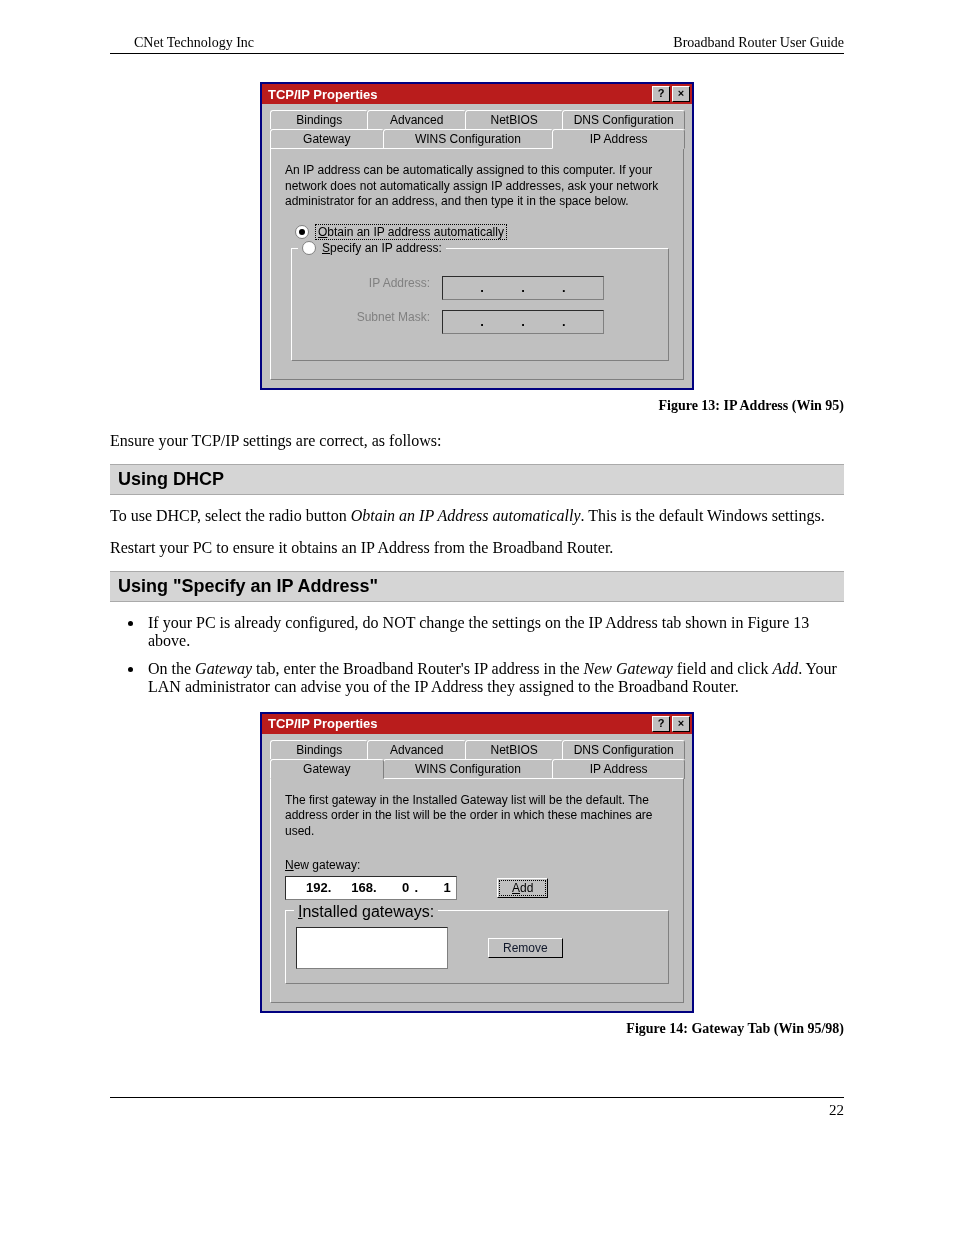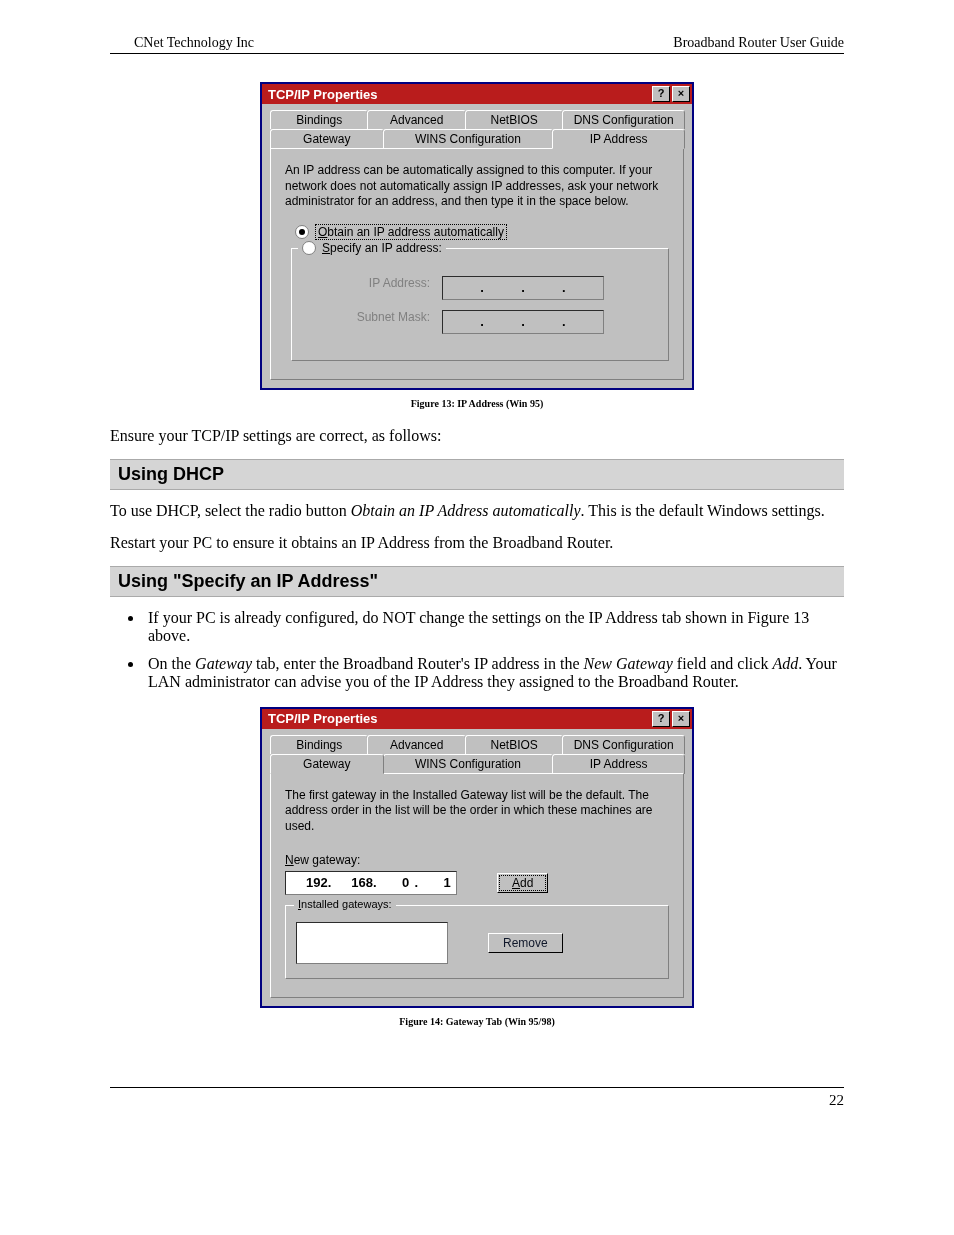--- a/index.html
+++ b/index.html
@@ -198,23 +198,23 @@
     text-align: center;
   }
   .btn.dotted {
     outline: 1px dotted #000;
     outline-offset: -3px;
   }
   .btn.disabled {
     color: #0f172a;
   }
   .caption {
-    text-align: center;
-    font-weight: bold;
-    font-size: 10px;
+    text-align: right;
+    font-weight: bold;
+    font-size: 14px;
     margin: 8px 0 18px 0;
     font-family: "Times New Roman", serif;
   }
   .body-text {
     margin: 0 0 14px 0;
   }
   .section-heading {
     background: #d5d5d5;
     border-top: 1px solid #aaa;
     border-bottom: 1px solid #aaa;
@@ -242,21 +242,21 @@
     margin: 10px 0 0 0;
     padding: 8px 10px 14px 10px;
     position: relative;
   }
   .gw-group-title {
     position: absolute;
     top: -8px;
     left: 8px;
     background: #c0c0c0;
     padding: 0 4px;
-    font-size: 11px;
+    font-size: 16px;
   }
   .gw-row {
     display: flex;
     align-items: center;
     gap: 40px;
     margin-top: 4px;
   }
   .listbox {
     border: 1px inset #808080;
     background:#fff;

